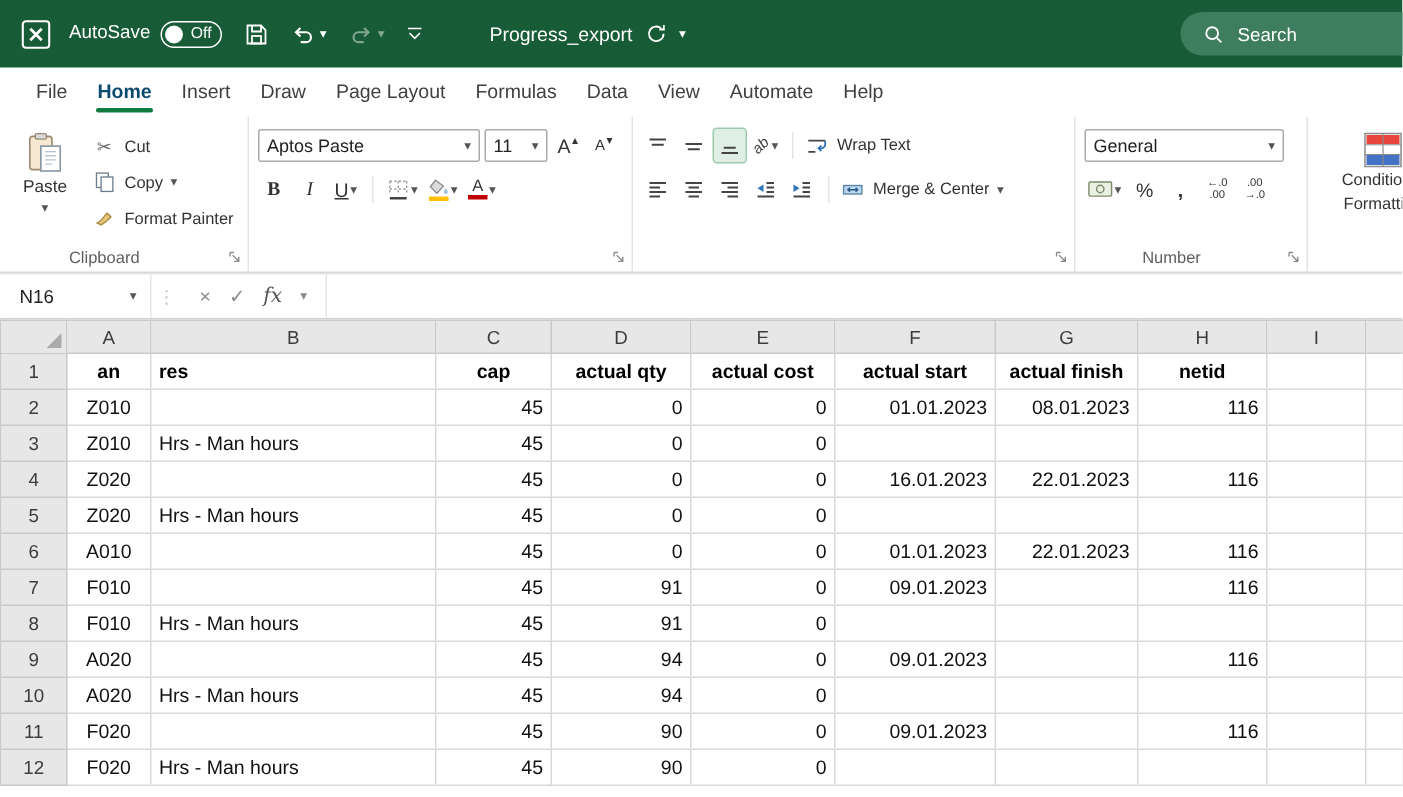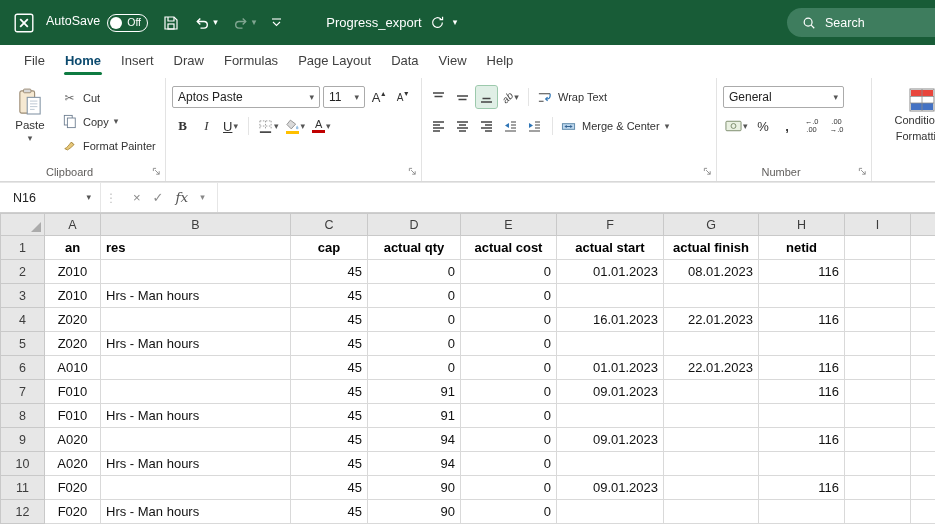--- a/index.html
+++ b/index.html
@@ -143,24 +143,25 @@
     <span>Search</span>
   </div>
 </div>
 
 <div class="menubar">
   <div id="menu-tabs">
       <span class="mtab">File</span>
       <span class="mtab active">Home</span>
       <span class="mtab">Insert</span>
       <span class="mtab">Draw</span>
+      <span class="mtab">Page Layout</span>
       <span class="mtab">Formulas</span>
-      <span class="mtab">Page Layout</span>
       <span class="mtab">Data</span>
       <span class="mtab">View</span>
+      <span class="mtab">Automate</span>
       <span class="mtab">Help</span>
     </div>
 </div>
 
 <div class="ribbon">
 
   <div class="rgroup" style="width:166px">
     <div class="clip-inner">
       <div class="paste-btn">
         <svg width="24" height="28" viewBox="0 0 26 30">
@@ -343,21 +344,21 @@
     <span class="launcher">
       <svg width="9" height="9" viewBox="0 0 10 10">
         <path d="M1.5 1.5h3M1.5 1.5v3" fill="none" stroke="#888"></path>
         <path d="M3.5 3.5l4.5 4.5M8 4.7V8H4.7" fill="none" stroke="#888"></path>
       </svg>
     </span>
   </div>
 
   <div class="rgroup" style="width:155px">
     <div class="rrow">
-      <div class="combo" style="width:121px">
+      <div class="combo" style="width:133px">
         <span>General</span>
         <span class="chev">▾</span>
       </div>
     </div>
     <div class="rrow">
       <div class="ibtn">
         <svg width="17" height="12" viewBox="0 0 18 12">
           <rect x="1" y="1" width="16" height="10" rx="1" fill="#EAF1E2" stroke="#7A8A6A"></rect>
           <circle cx="9" cy="6" r="2.6" fill="none" stroke="#7A8A6A"></circle>
         </svg>

